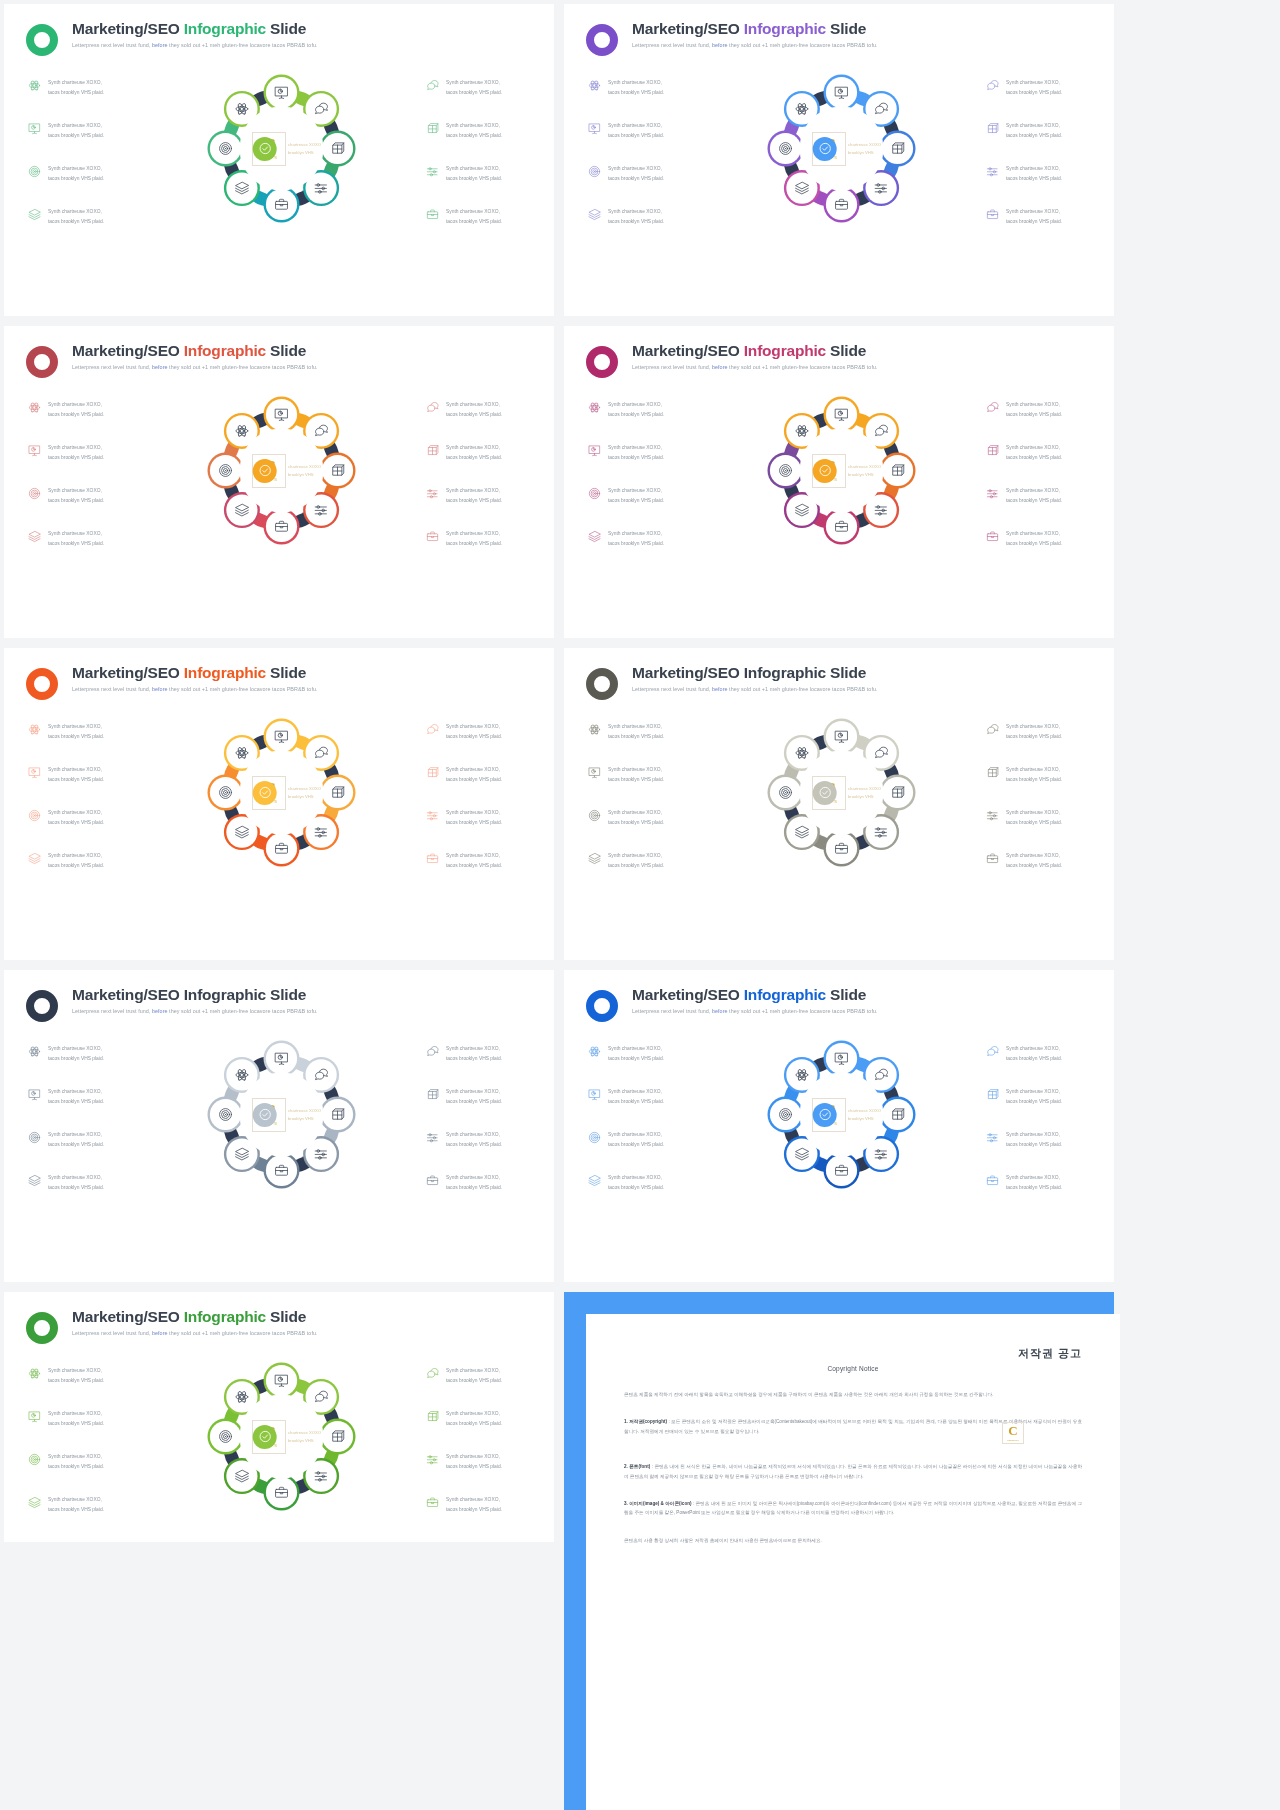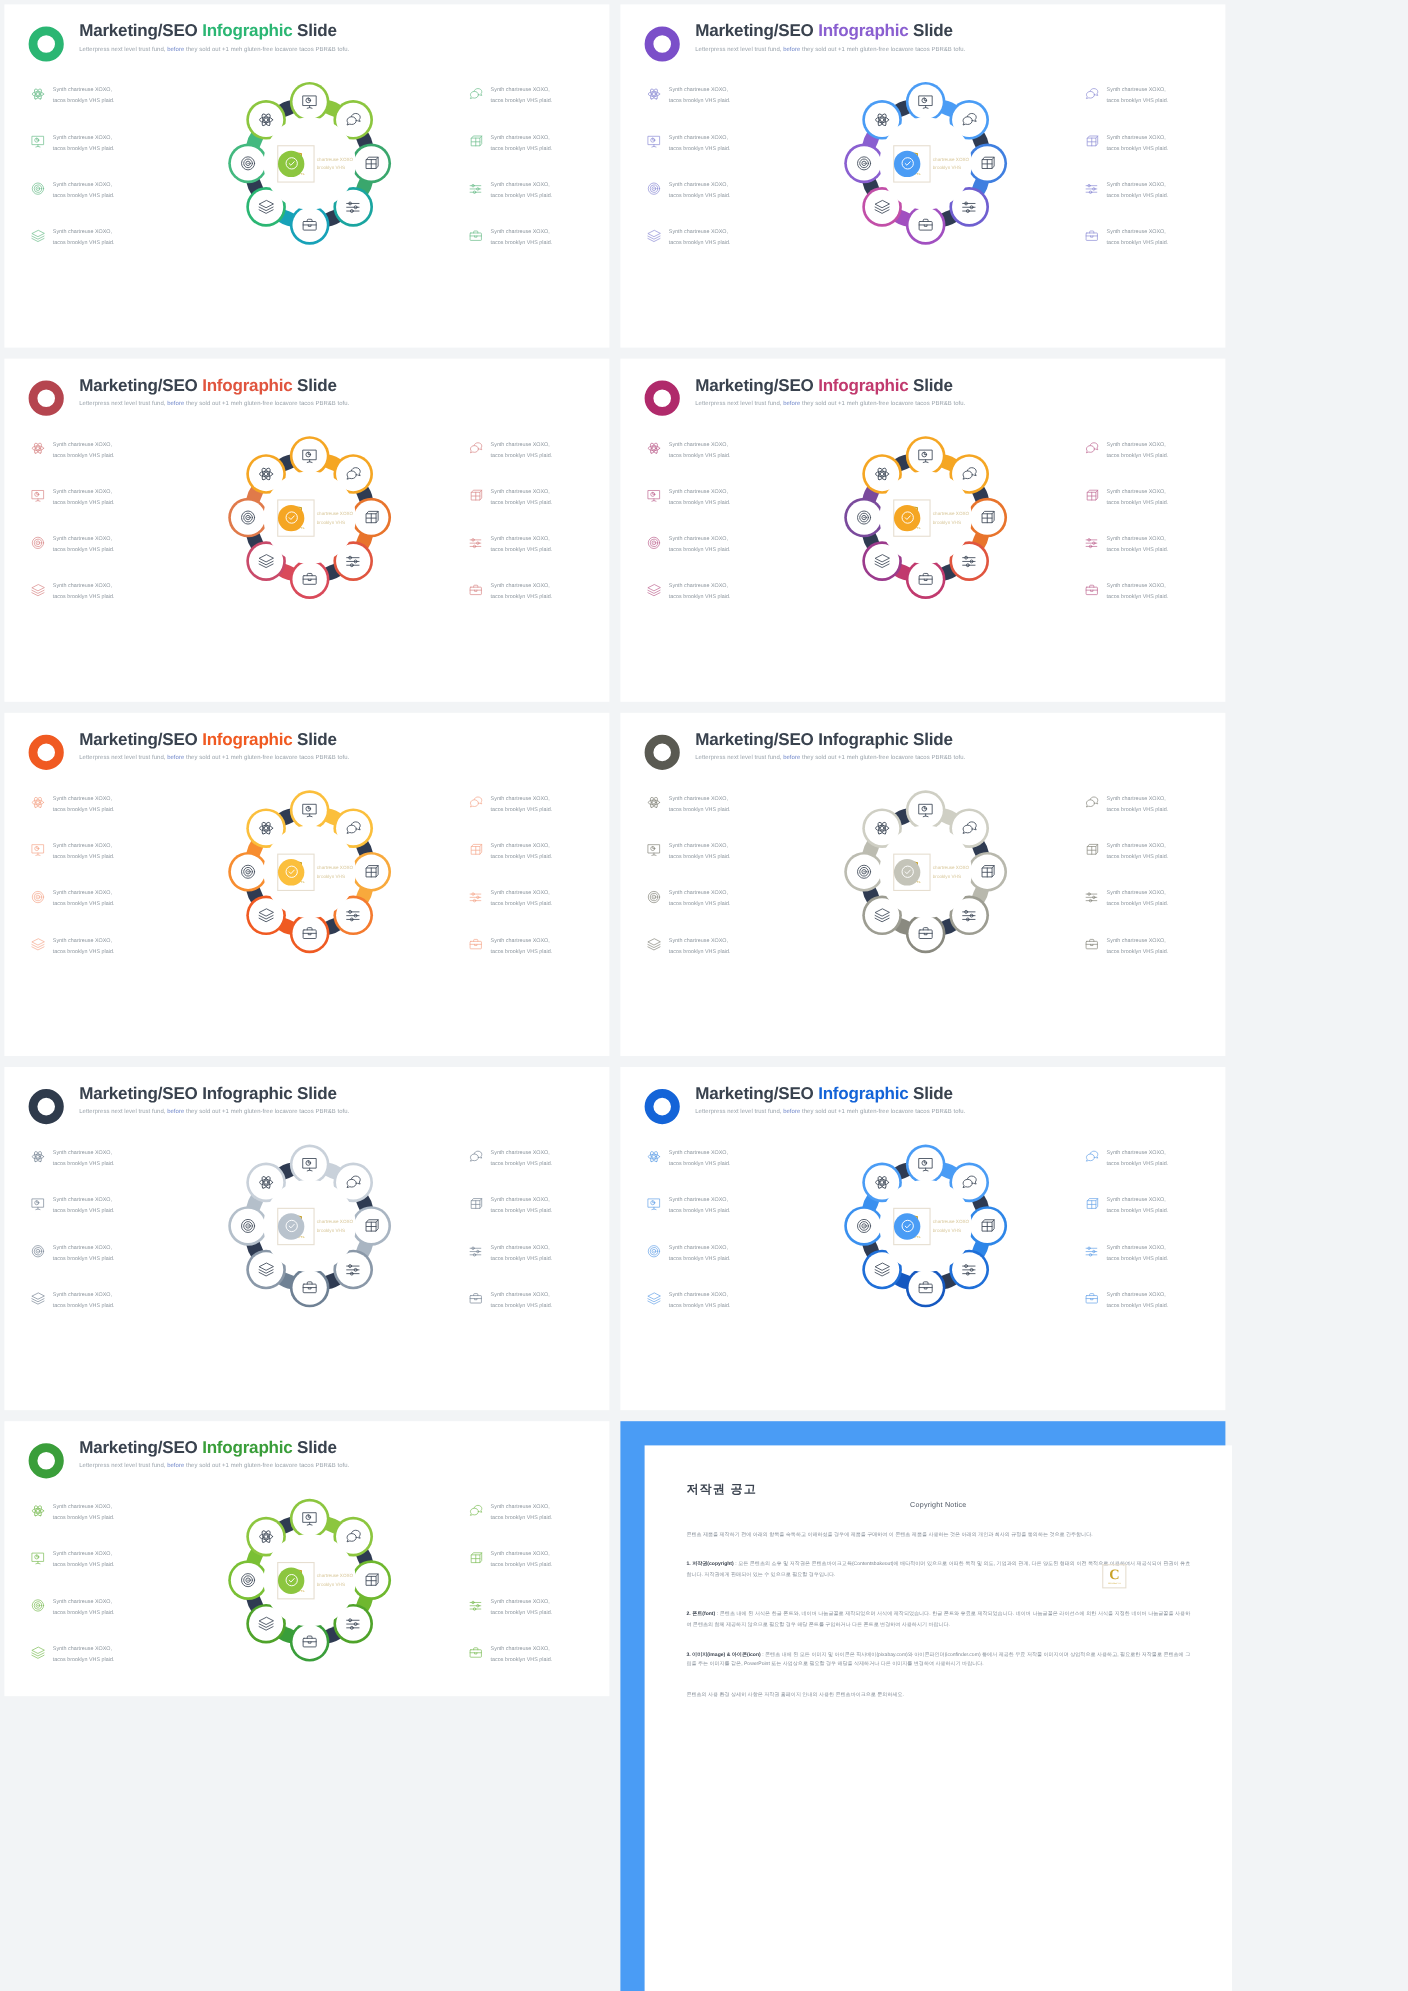--- a/index.html
+++ b/index.html
@@ -93,21 +93,21 @@
   }
   .cp-outer{
     position:absolute; left:0; top:0; width:550px; height:556px;
     background:#4a9cf5;
   }
   .cp-inner{
     position:absolute; left:22px; top:22px; right:-6px; bottom:-30px;
     background:#fff; padding:32px 38px;
     overflow:hidden;
   }
-  .cp-title-ko{ text-align:left; font-size:11px; color:#3c4450; font-weight:bold; letter-spacing:1px;}
+  .cp-title-ko{ text-align:right; font-size:11px; color:#3c4450; font-weight:bold; letter-spacing:1px;}
   .cp-title-en{ text-align:center; font-size:6.5px; color:#4a5360; margin-top:4px; letter-spacing:0.2px;}
   .cp-p{ font-size:4.6px; color:#7f8893; line-height:2.05; margin-top:18px; text-align:justify; }
   .cp-p b{ color:#3c4450; }
   .cp-seal{
     width:22px;height:22px;border:1px solid #e6ded0;display:inline-flex;
     flex-direction:column;align-items:center;justify-content:center;vertical-align:middle;
   }
   .cp-seal .logo-c{ font-size:13px; }
   .cp-seal .logo-sub{ font-size:1.8px; }
   .seal-row{ display:flex; justify-content:flex-end; margin-top:-14px; margin-right:58px;}

